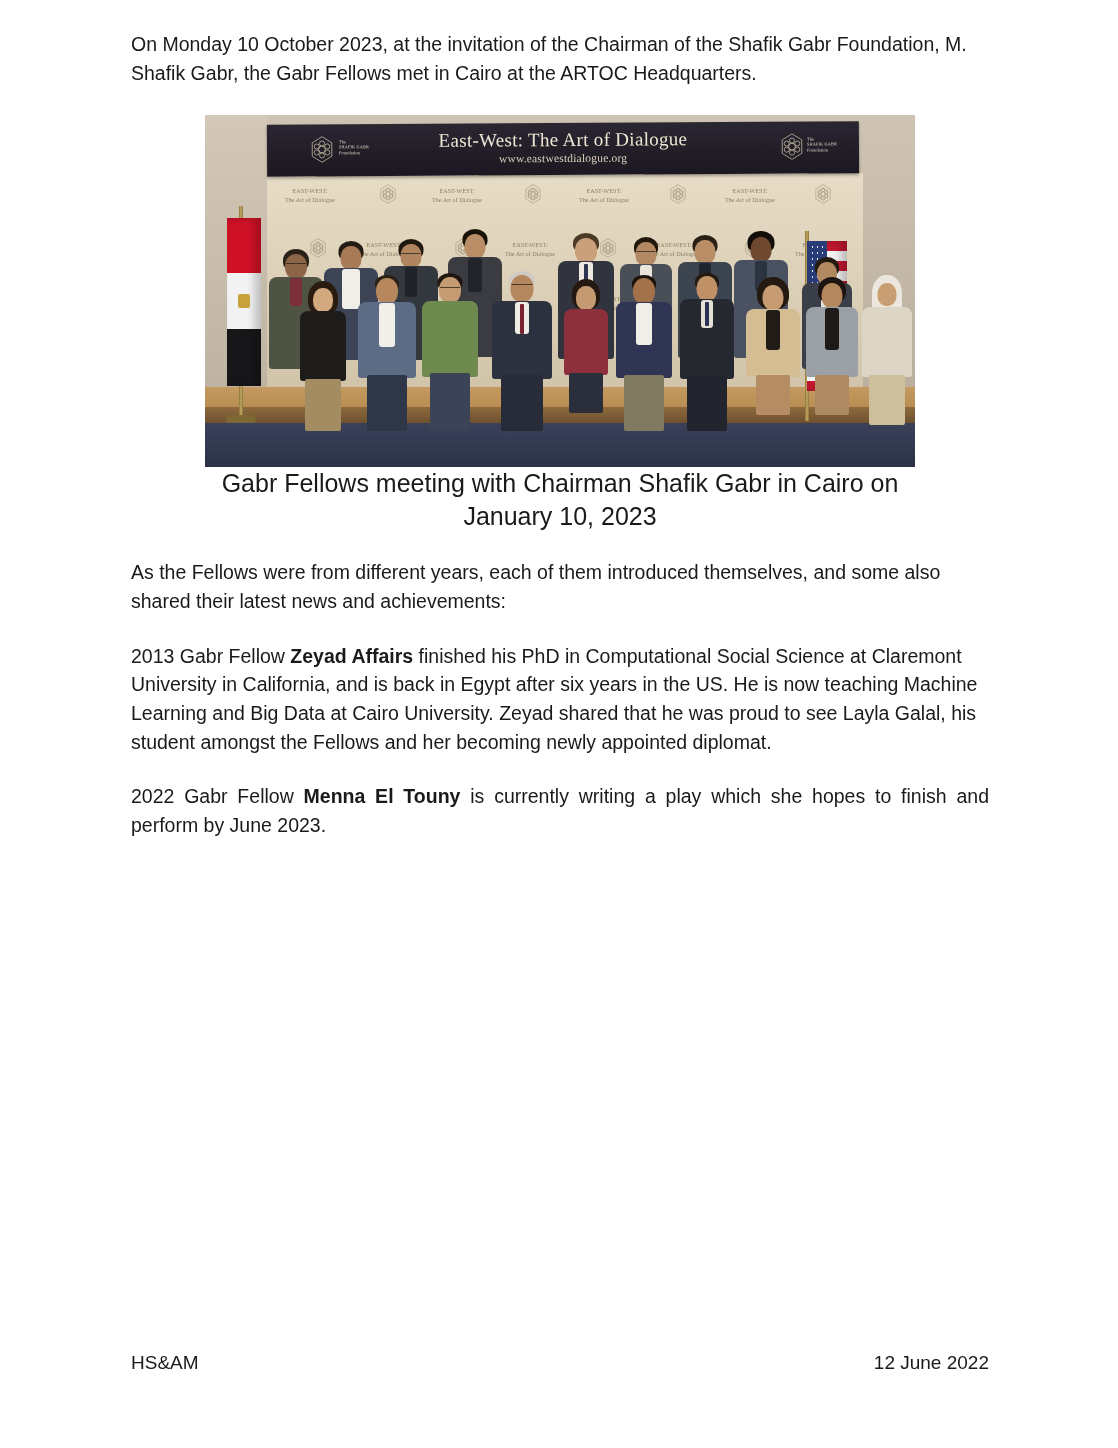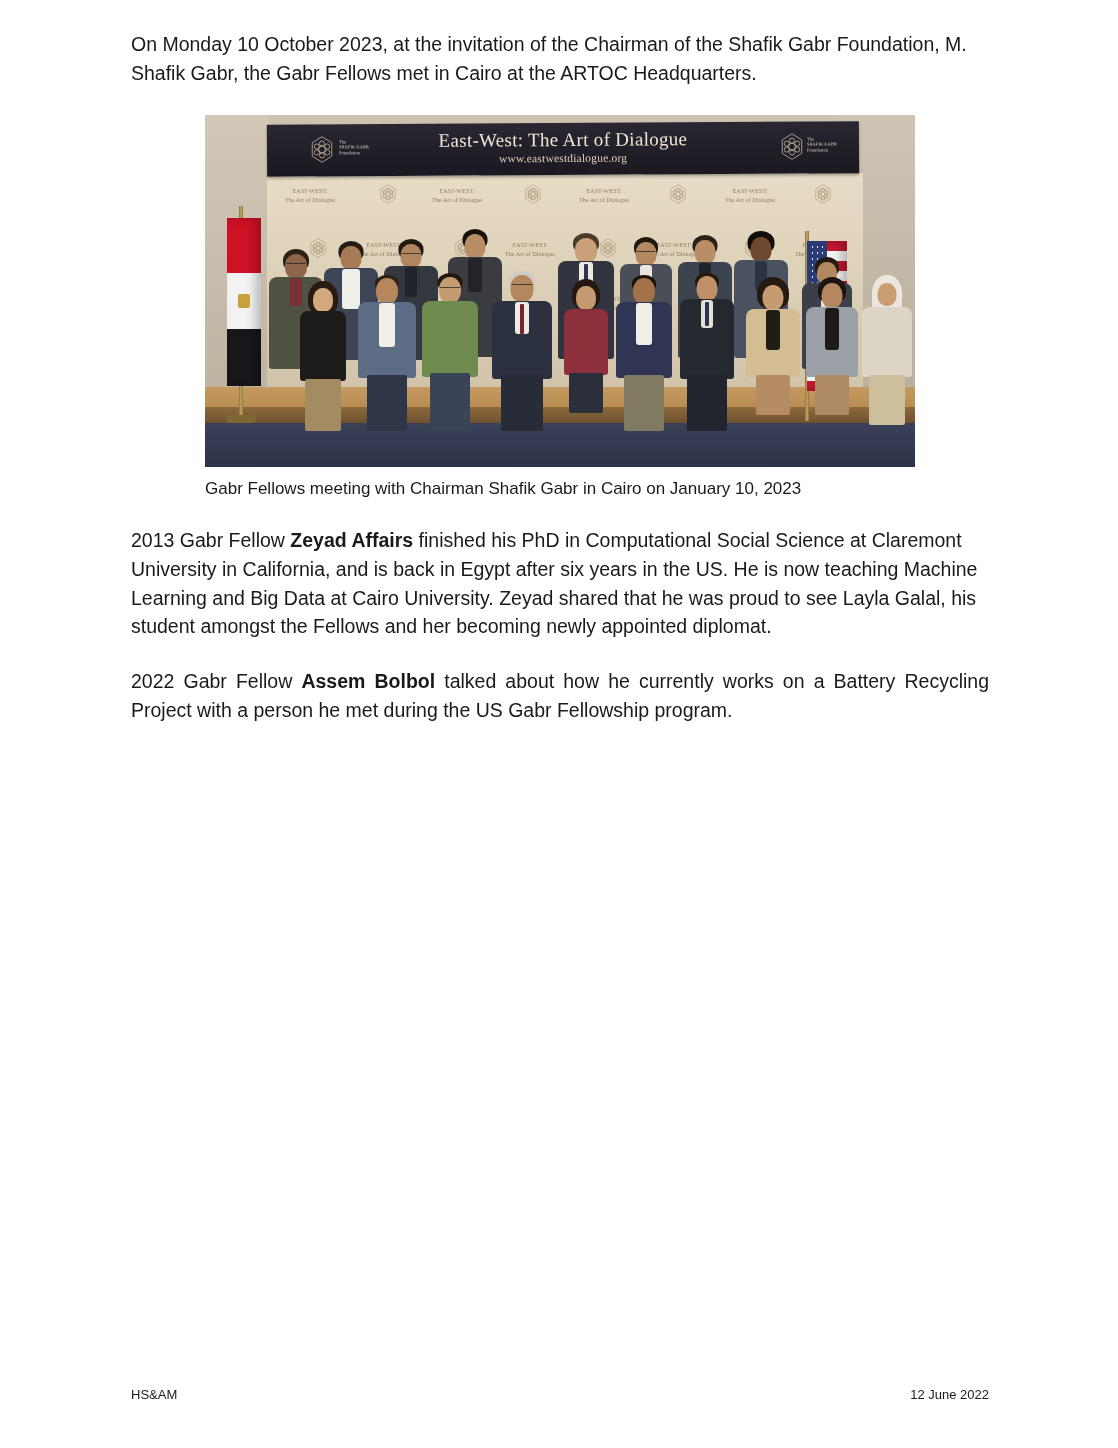--- a/index.html
+++ b/index.html
@@ -232,35 +232,34 @@
     position:absolute; left:50%; transform:translateX(-50%);
     width: 4px; border-radius: 1px;
   }
   .hijab {
     position:absolute; left:50%; transform:translateX(-50%);
     border-radius: 48% 48% 18% 18%;
   }
 
   
   .caption {
-    font-size: 17px;
-    padding-top: 11px;
+    text-align: center;
+    font-size: 25px;
     line-height: 1.3;
   }
 
   
   .footer {
     position: absolute;
     left: 131px;
     right: 129px;
     top: 1352px;
     display: flex;
     justify-content: space-between;
-    font-size: 13px;
-    margin-top: 35px;
+    font-size: 19px;
   }
 </style>
 </head>
 <body>
 
 <div class="page">
 
   <div class="content">
 
 
@@ -668,31 +667,32 @@
           <div class="head" style="top:8px;width:19px;height:23px;background:#c99e73;"></div>
           <div class="body" style="top:32px;width:50px;height:70px;background:#ddd6c6;"></div>
           <div class="legs" style="top:100px;width:36px;height:50px;background:#cdbf9c;"></div>
         </div>
 
       </div>
 
       <div class="caption">Gabr Fellows meeting with Chairman Shafik Gabr in Cairo on January 10, 2023</div>
     </div>
 
+    <p class="para">As the Fellows were from different years, each of them introduced themselves, and some also shared their latest news and achievements:</p>
 
     <p class="para">
       <span>2013 Gabr Fellow </span><b>Zeyad Affairs</b><span> finished his PhD in Computational Social Science at Claremont University in California, and is back in Egypt after six years in the US. He is now teaching Machine Learning and Big Data at Cairo University. Zeyad shared that he was proud to see Layla Galal, his student amongst the Fellows and her becoming newly appointed diplomat.</span>
     </p>
 
 
-
-
     <p class="para justify">
-      <span>2022 Gabr Fellow </span><b>Assem Bolbol</b><span> talked about how he currently works on a Battery Recycling Project with a person he met during the US Gabr Fellowship program.</span>
+      <span>2022 Gabr Fellow </span><b>Menna El Touny</b><span> is currently writing a play which she hopes to finish and perform by June 2023.</span>
     </p>
+
+
 
   </div>
 
   <div class="footer">
     <span>HS&amp;AM</span>
     <span>12 June 2022</span>
   </div>
 
 </div>
 

